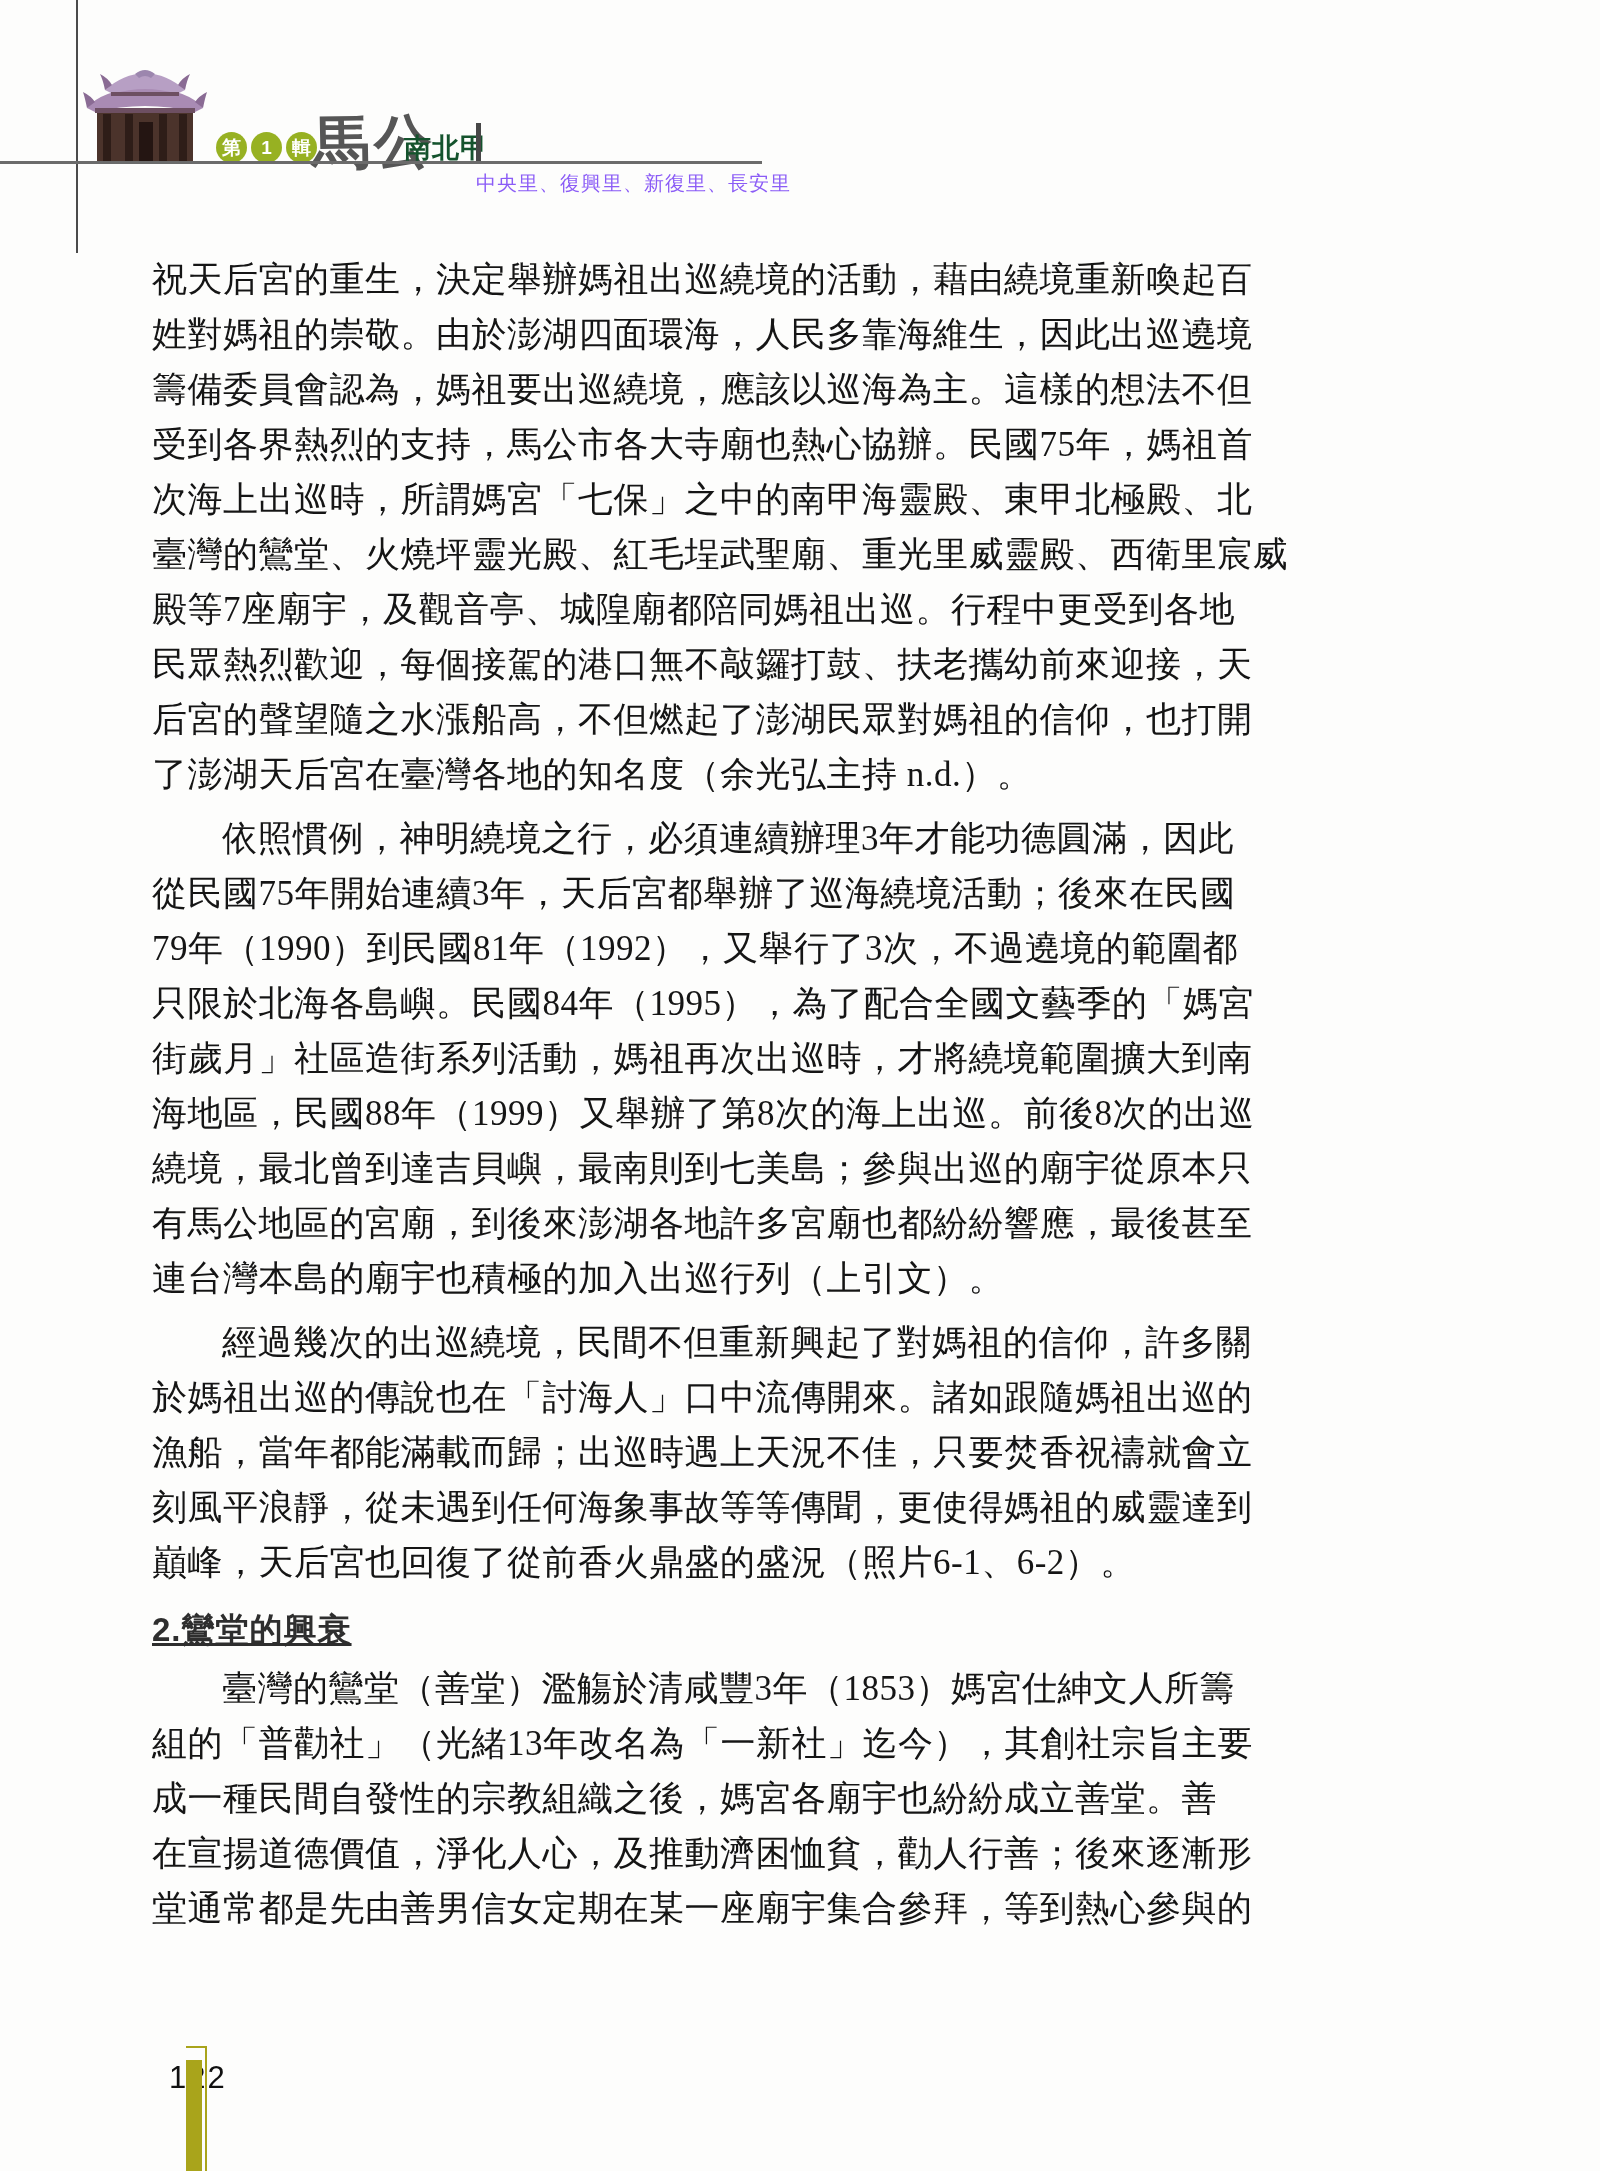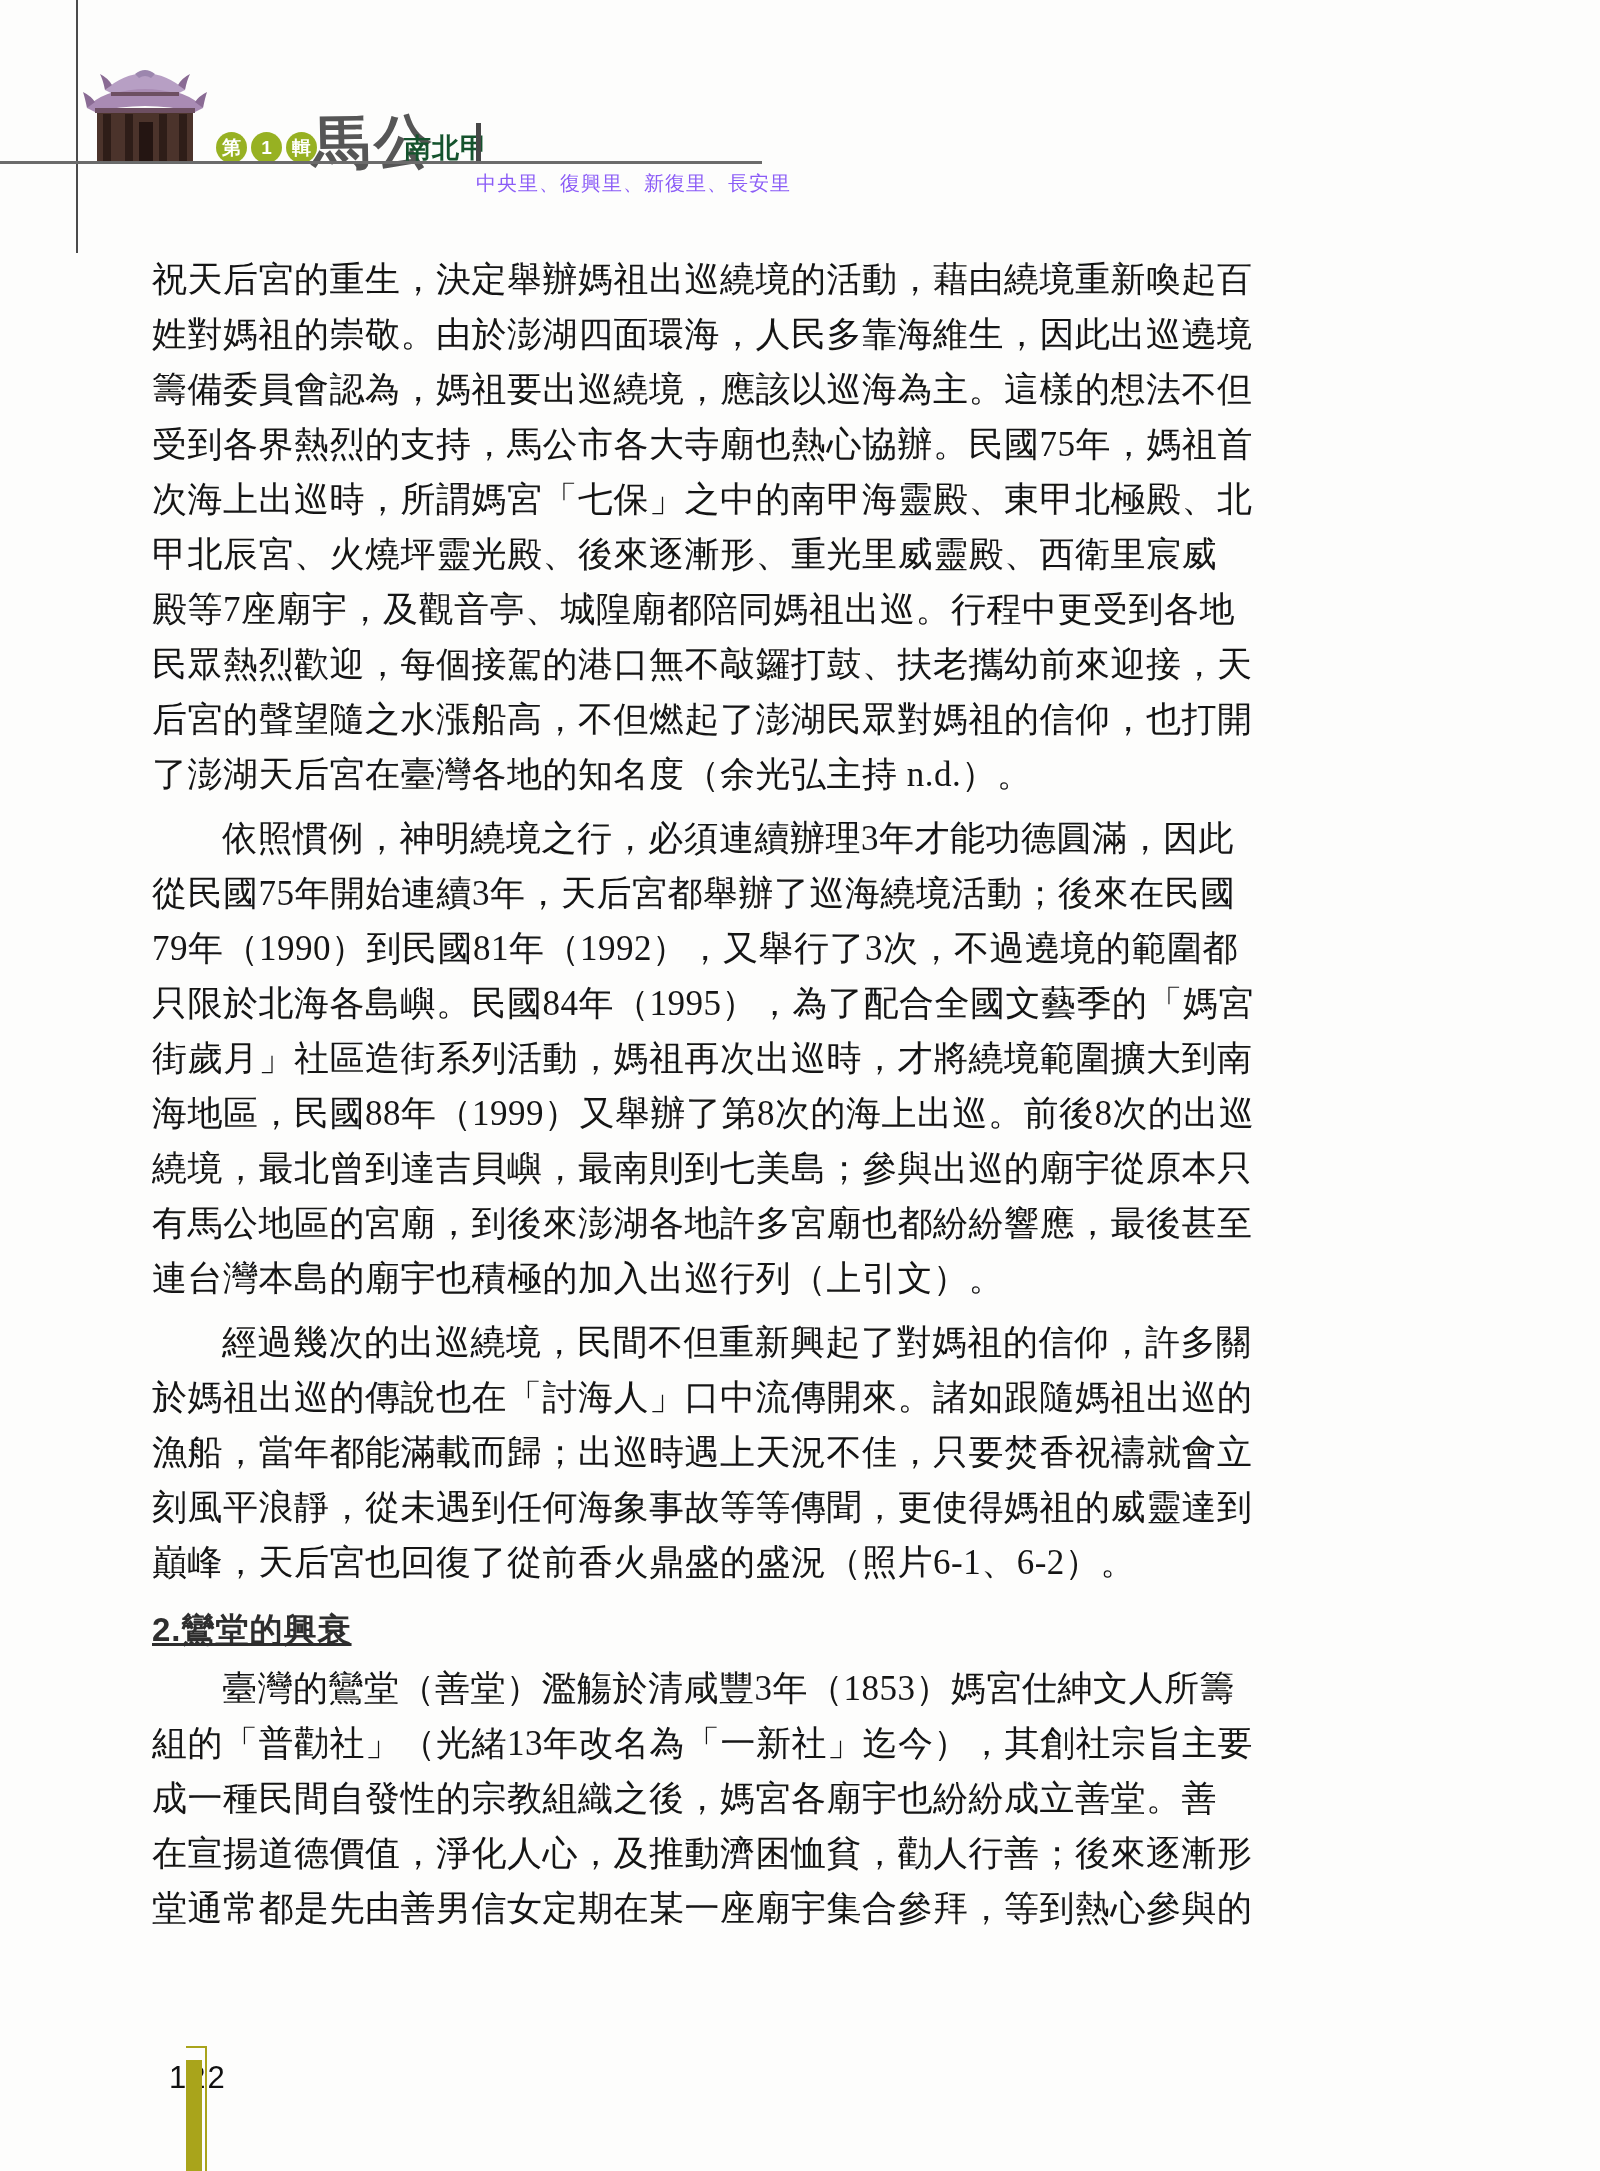--- a/index.html
+++ b/index.html
@@ -89,21 +89,21 @@
 <div class="abs header-rule"></div>
 <div class="abs subtitle">中央里、復興里、新復里、長安里</div>
 
 <div class="abs body-text">
   <div class="para">
       <div class="tline">祝天后宮的重生，決定舉辦媽祖出巡繞境的活動，藉由繞境重新喚起百</div>
       <div class="tline">姓對媽祖的崇敬。由於澎湖四面環海，人民多靠海維生，因此出巡遶境</div>
       <div class="tline">籌備委員會認為，媽祖要出巡繞境，應該以巡海為主。這樣的想法不但</div>
       <div class="tline">受到各界熱烈的支持，馬公市各大寺廟也熱心協辦。民國75年，媽祖首</div>
       <div class="tline">次海上出巡時，所謂媽宮「七保」之中的南甲海靈殿、東甲北極殿、北</div>
-      <div class="tline">甲北辰宮、火燒坪靈光殿、後來逐漸形、重光里威靈殿、西衛里宸威</div>
+      <div class="tline">臺灣的鸞堂、火燒坪靈光殿、紅毛埕武聖廟、重光里威靈殿、西衛里宸威</div>
       <div class="tline">殿等7座廟宇，及觀音亭、城隍廟都陪同媽祖出巡。行程中更受到各地</div>
       <div class="tline">民眾熱烈歡迎，每個接駕的港口無不敲鑼打鼓、扶老攜幼前來迎接，天</div>
       <div class="tline">后宮的聲望隨之水漲船高，不但燃起了澎湖民眾對媽祖的信仰，也打開</div>
       <div class="tline">了澎湖天后宮在臺灣各地的知名度（余光弘主持 n.d.）。</div>
     </div>
   <div class="para indent">
       <div class="tline">依照慣例，神明繞境之行，必須連續辦理3年才能功德圓滿，因此</div>
       <div class="tline">從民國75年開始連續3年，天后宮都舉辦了巡海繞境活動；後來在民國</div>
       <div class="tline">79年（1990）到民國81年（1992），又舉行了3次，不過遶境的範圍都</div>
       <div class="tline">只限於北海各島嶼。民國84年（1995），為了配合全國文藝季的「媽宮</div>

